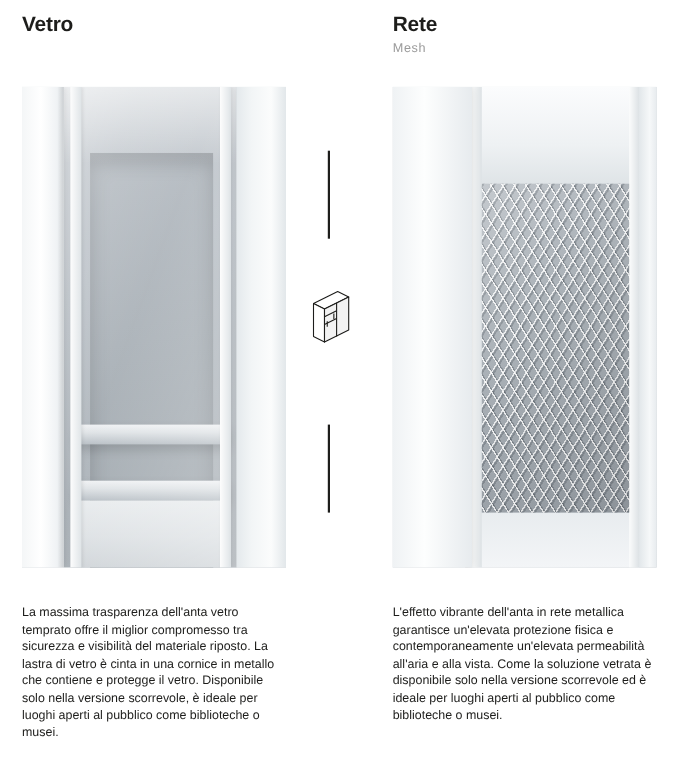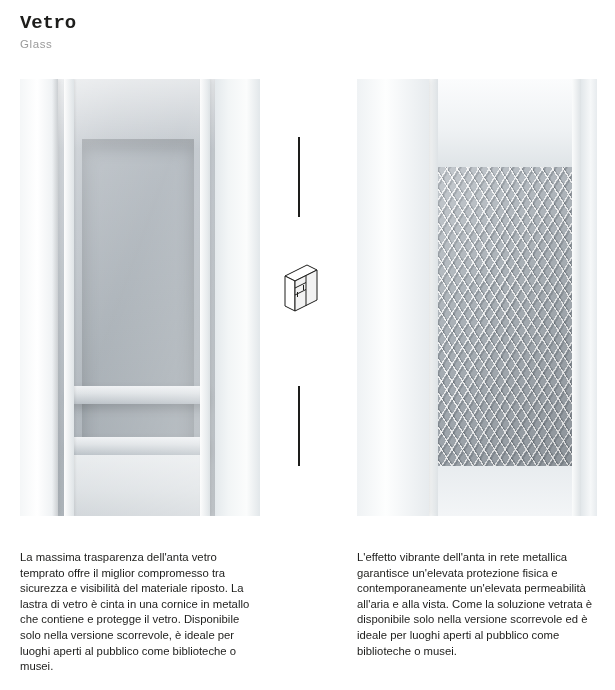--- a/index.html
+++ b/index.html
@@ -30,21 +30,20 @@
   .column.left  { left: 20px; }
   .column.right { left: 357px; }
 
   .col-title {
     font-size: 19px;
     font-weight: bold;
     letter-spacing: -0.2px;
     line-height: 22px;
     margin: 12px 0 0 0;
     color: #1d1d1b;
-    font-family: Liberation Mono, monospace;
   }
   .col-subtitle {
     font-size: 11.5px;
     color: #9a9a9a;
     letter-spacing: 0.6px;
     line-height: 14px;
     margin: 3px 0 0 0;
   }
 
   
@@ -242,21 +241,20 @@
   .body-text.left  { left: 20px; }
   .body-text.right { left: 357px; width: 246px; }
 </style>
 </head>
 <body>
 
 <div class="page">
 
   <div class="column left">
     <div class="col-title">Vetro</div>
-    <div class="col-subtitle">Glass</div>
   </div>
 
   <div class="photo left">
     <div class="g-wall"></div>
     <div class="g-innerback"></div>
     <div class="g-cavity"></div>
     <div class="g-shelf s1"></div>
     <div class="g-shelf s2"></div>
     <div class="g-lowpanel"></div>
     <div class="g-glass"></div>
@@ -278,20 +276,24 @@
       <polygon points="2,14 12,19 12,49 2,44" fill="#ffffff"></polygon>
       <polygon points="12,19 34,8 34,38 12,49" fill="#f2f2f2"></polygon>
       <line x1="23" y1="13.5" x2="23" y2="44"></line>
       <line x1="12" y1="26" x2="23" y2="20.5"></line>
       <line x1="12" y1="33" x2="23" y2="27.5"></line>
       <line x1="20.5" y1="23" x2="20.5" y2="28"></line>
       <line x1="14.5" y1="30" x2="14.5" y2="35"></line>
     </g>
   </svg>
 
+  <div class="column right">
+    <div class="col-title">Rete</div>
+    <div class="col-subtitle">Mesh</div>
+  </div>
 
   <div class="photo right">
     <div class="m-wall"></div>
     <div class="m-topband"></div>
     <div class="m-bottomband"></div>
     <div class="m-meshwell">
       <div class="m-mesh"></div>
       <div class="m-meshshade"></div>
     </div>
     <div class="m-stile a"></div>

